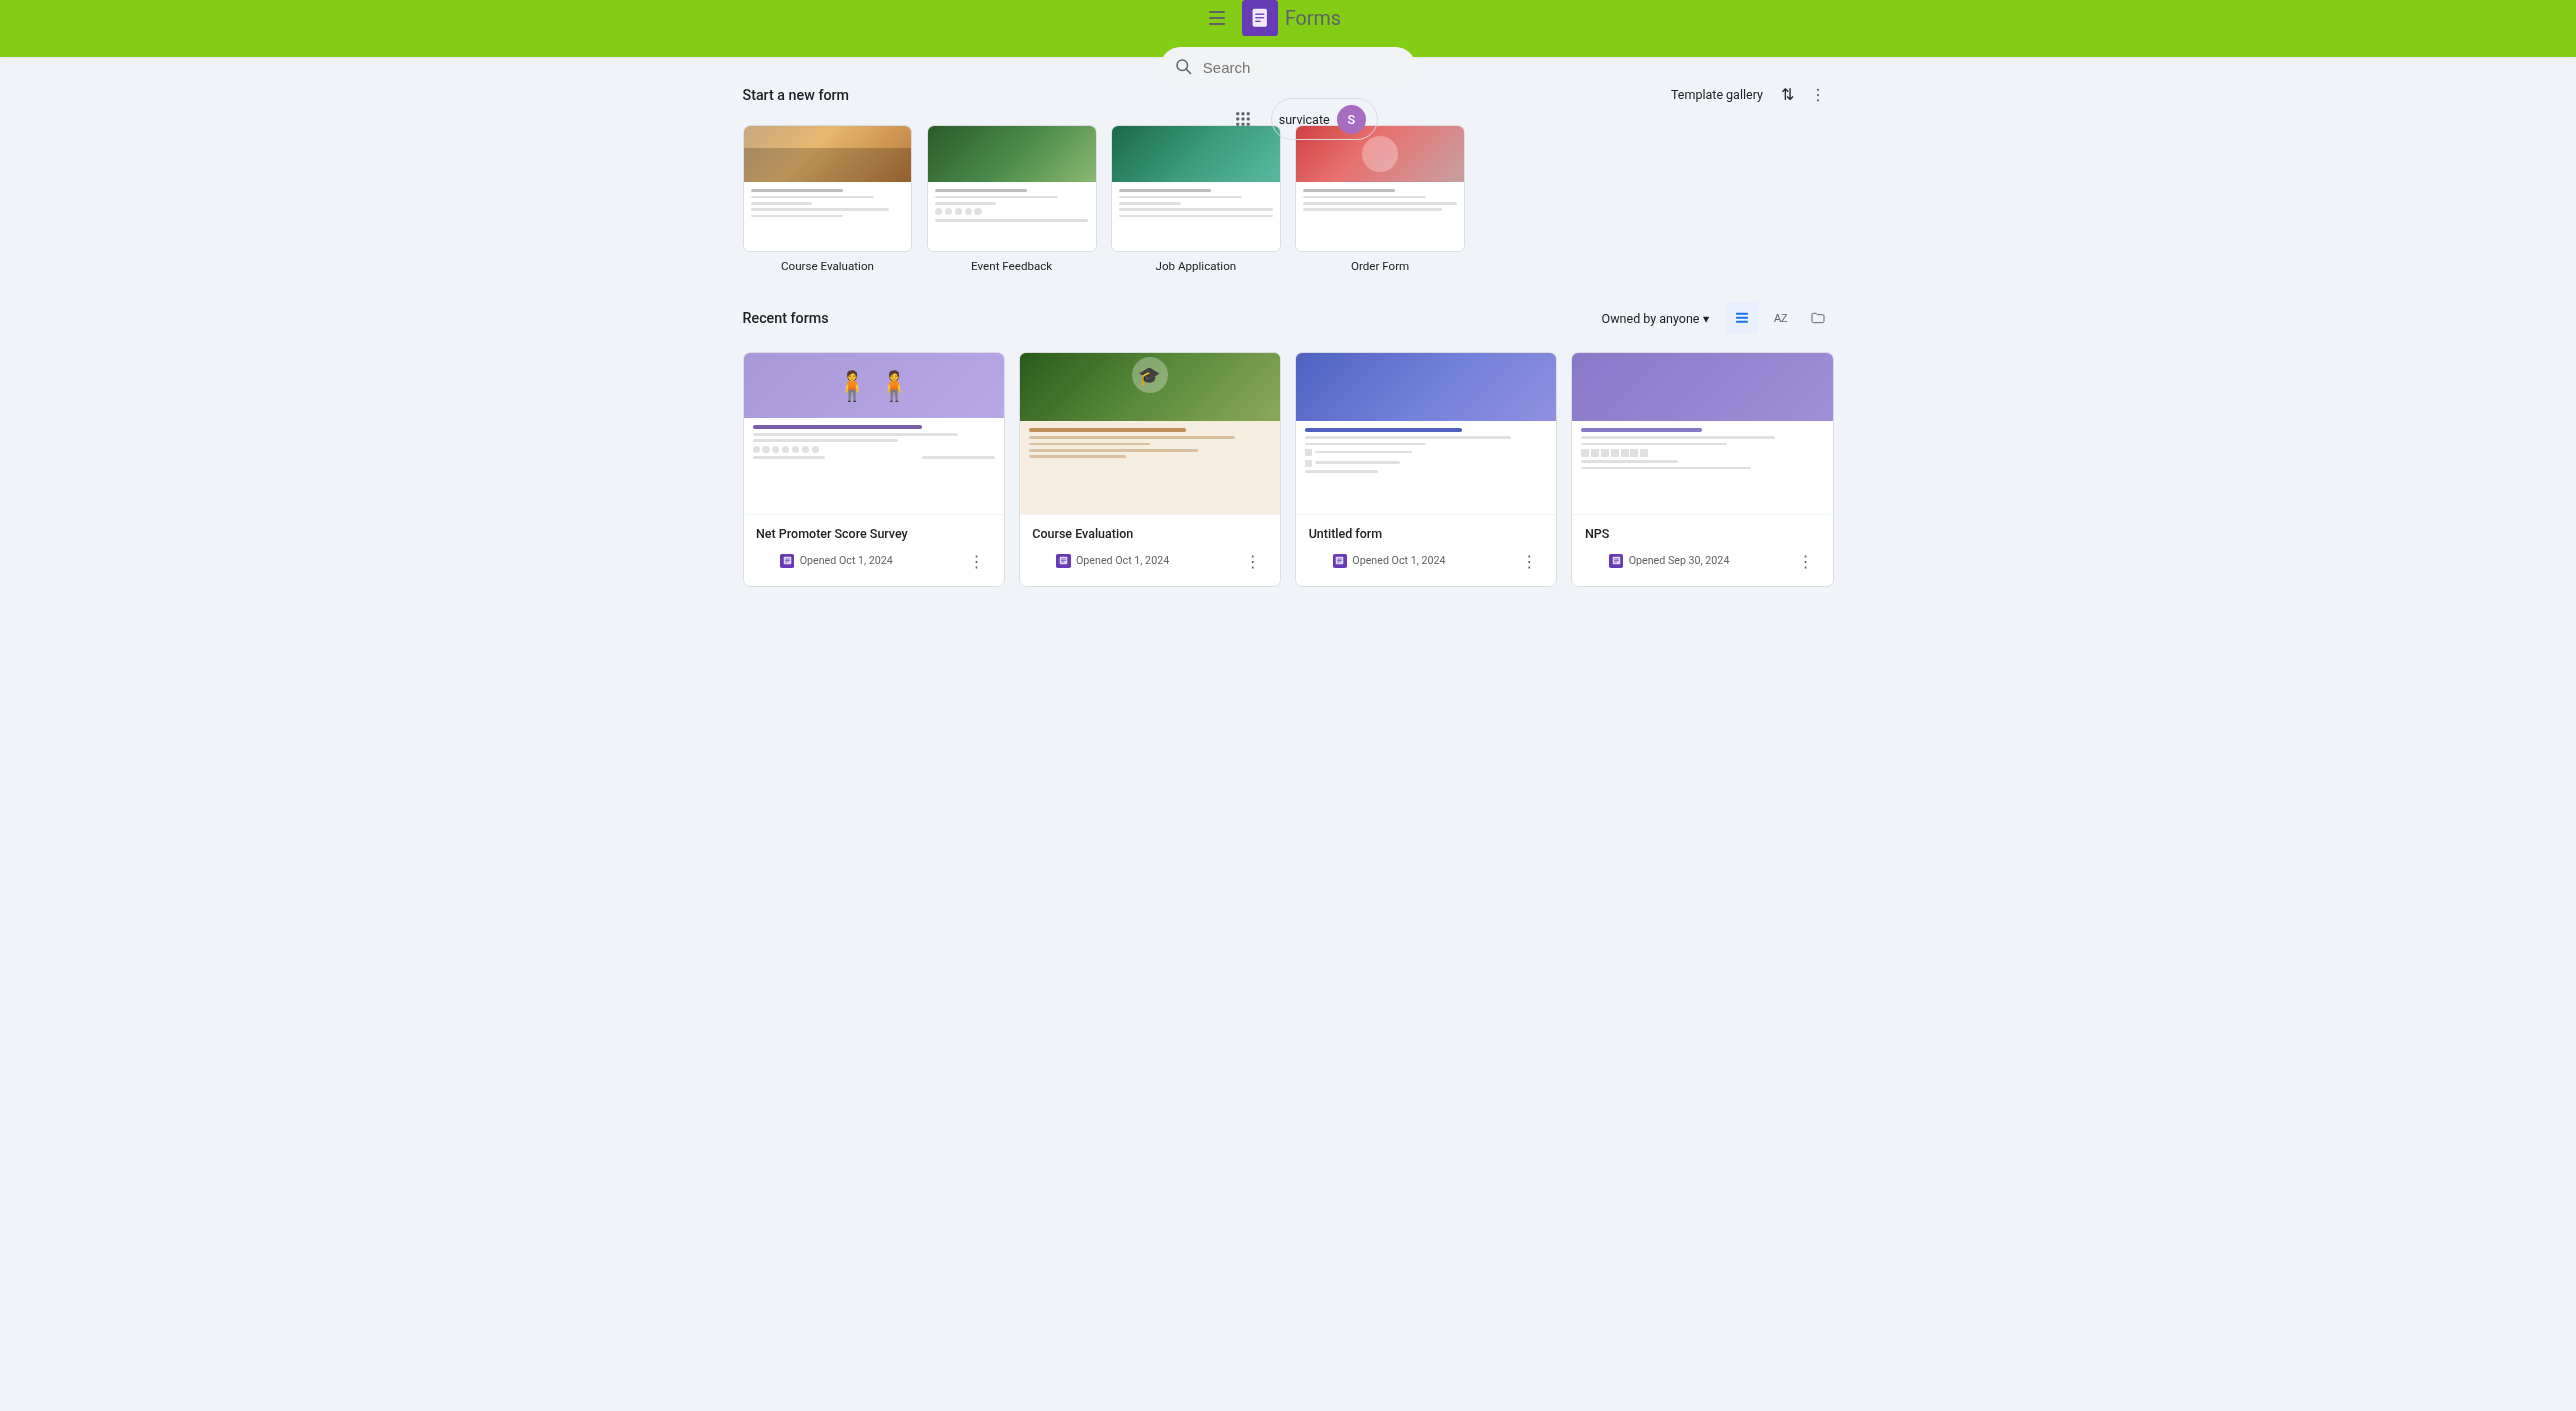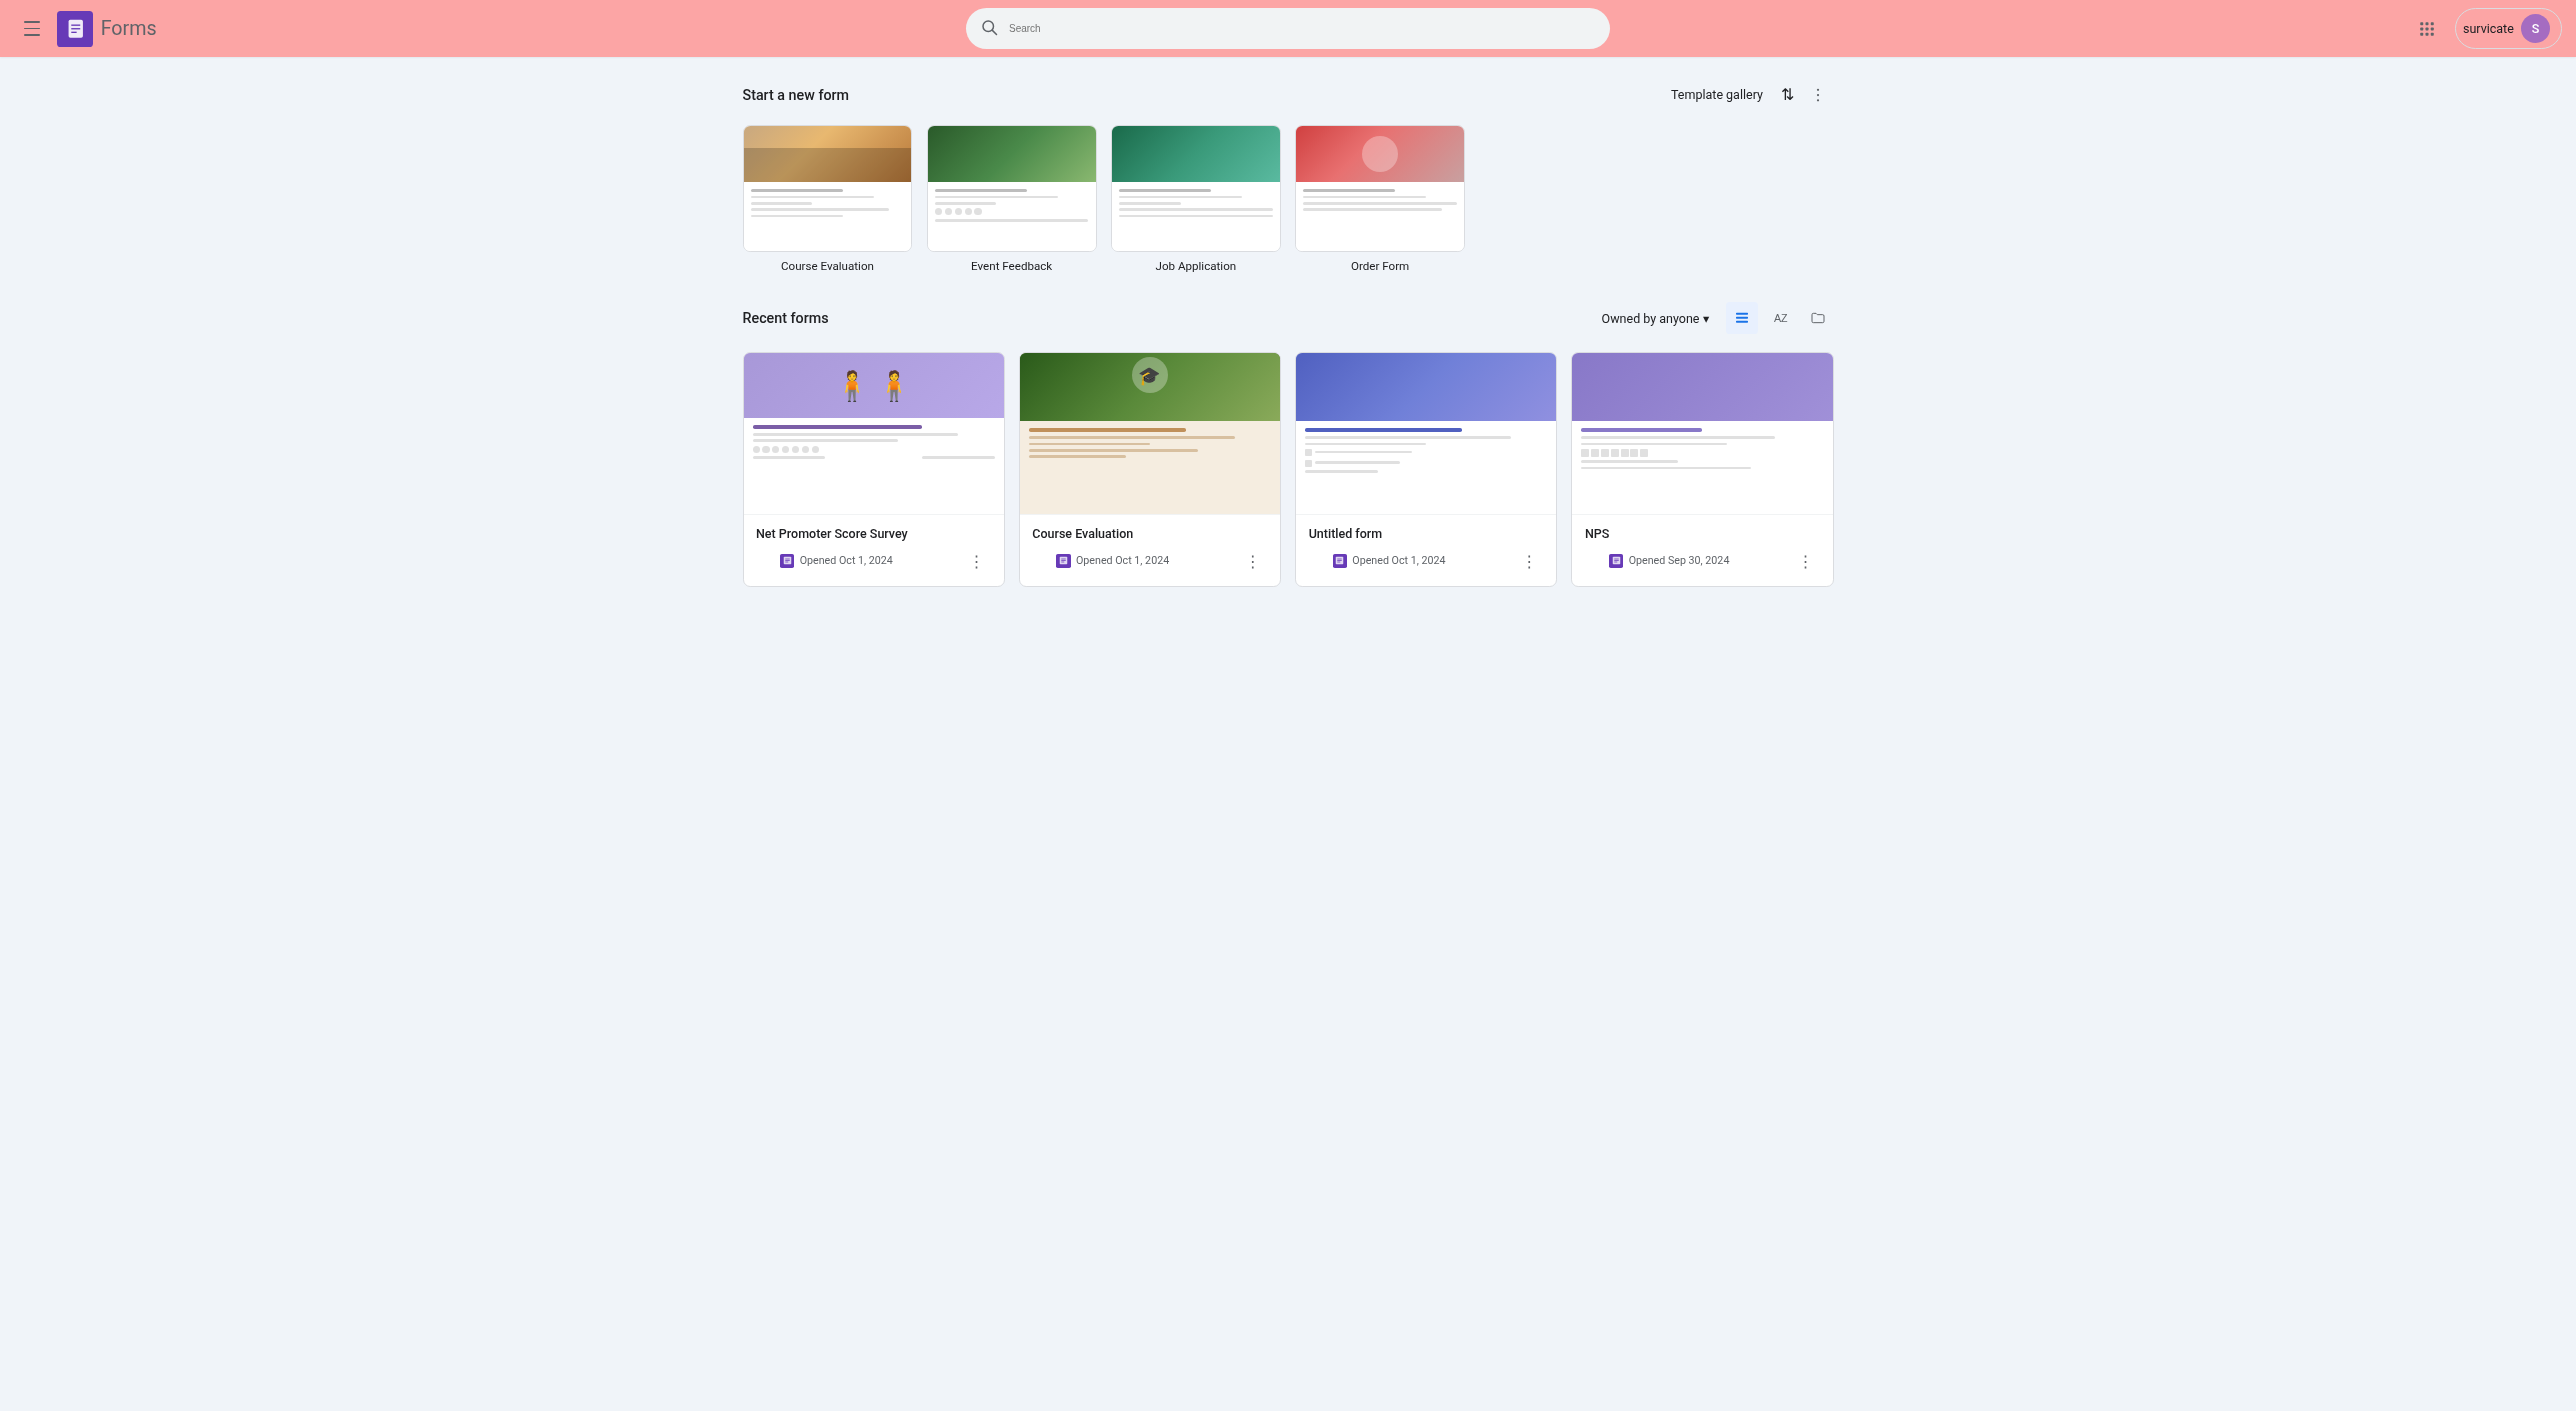--- a/index.html
+++ b/index.html
@@ -5,30 +5,31 @@
     * { box-sizing: border-box; margin: 0; padding: 0; }
     body {
       font-family: 'Google Sans', Roboto, Arial, sans-serif;
       background: #f0f4f9;
       min-height: 100vh;
       color: #202124;
     }
 
     
     .header {
-      background: #fca5a5;
+      background: #84cc16;
       height: 57px;
       display: flex;
       align-items: center;
       padding: 0 14.3px;
       gap: 10.7px;
       position: sticky;
       top: 0;
       z-index: 100;
       box-shadow: 0 0.9px 2.7px rgba(0,0,0,0.1);
+      flex-direction: column;
     }
     .header-left {
       display: flex;
       align-items: center;
       gap: 7.2px;
       min-width: 179px;
     }
     .hamburger-icon {
       width: 36px; height: 36px;
       display: flex; flex-direction: column; justify-content: center; align-items: center; gap: 4.5px;
@@ -62,21 +63,21 @@
       height: 41px;
       display: flex;
       align-items: center;
       padding: 0 14.3px;
       gap: 10.7px;
     }
     .search-bar input {
       background: transparent;
       border: none;
       outline: none;
-      font-size: 10px;
+      font-size: 15px;
       color: #202124;
       width: 100%;
     }
     .search-icon-wrap {
       color: #5f6368;
     }
     .header-right {
       display: flex;
       align-items: center;
       gap: 10px;

